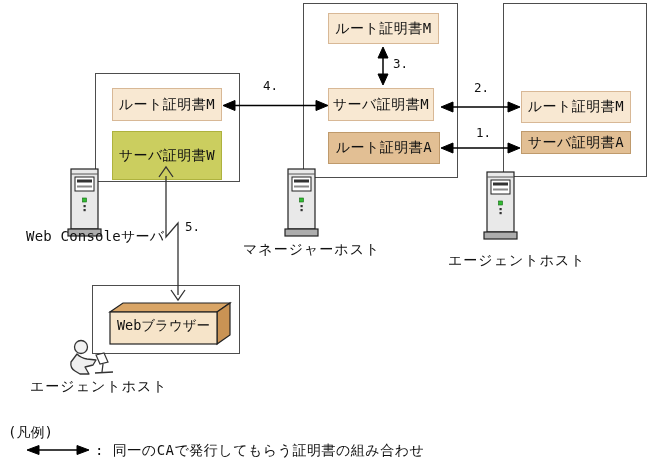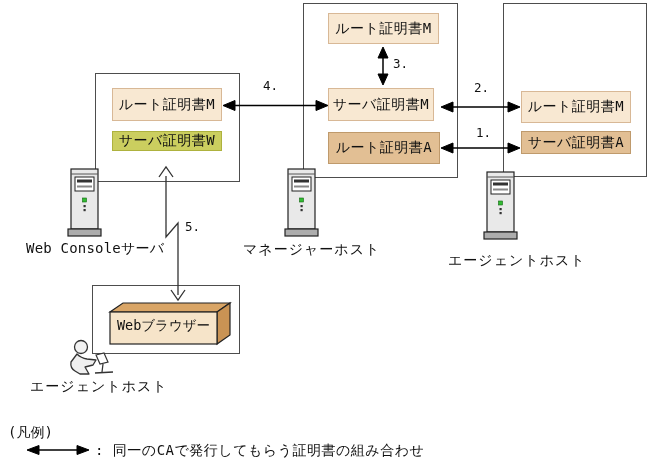--- a/index.html
+++ b/index.html
@@ -23,21 +23,21 @@
 <body>
 
 <div class="canvas">
 
   <div class="host-box" style="left:95px;top:73px;width:145px;height:109px;"></div>
   <div class="host-box" style="left:303px;top:3px;width:155px;height:175px;"></div>
   <div class="host-box" style="left:503px;top:3px;width:144px;height:174px;"></div>
   <div class="host-box" style="left:92px;top:285px;width:148px;height:69px;"></div>
 
   <div class="cert light" style="left:112px;top:88px;width:110px;height:33px;">ルート証明書M</div>
-  <div class="cert green" style="left:112px;top:131px;width:110px;height:20px;">サーバ証明書W</div>
+  <div class="cert green" style="left:112px;top:131px;width:110px;height:49px;">サーバ証明書W</div>
 
   <div class="cert light" style="left:328px;top:13px;width:111px;height:31px;">ルート証明書M</div>
   <div class="cert light" style="left:328px;top:88px;width:106px;height:33px;">サーバ証明書M</div>
   <div class="cert dark" style="left:328px;top:132px;width:112px;height:32px;">ルート証明書A</div>
 
   <div class="cert light" style="left:521px;top:91px;width:110px;height:32px;">ルート証明書M</div>
   <div class="cert dark" style="left:521px;top:131px;width:110px;height:23px;">サーバ証明書A</div>
 
   <svg class="overlay" width="653" height="463" viewBox="0 0 653 463">
     <defs>
@@ -108,21 +108,21 @@
     <use href="#srv" transform="translate(284,168)"></use>
     <use href="#srv" transform="translate(483,171)"></use>
   </svg>
 
   <div class="num" style="left:263px;top:78px;">4.</div>
   <div class="num" style="left:474px;top:80px;">2.</div>
   <div class="num" style="left:476px;top:125px;">1.</div>
   <div class="num" style="left:393px;top:56px;">3.</div>
   <div class="num" style="left:185px;top:219px;">5.</div>
 
-  <div class="lbl" style="left:26px;top:240px;letter-spacing:.2px;">Web Consoleサーバ</div>
+  <div class="lbl" style="left:26px;top:228px;letter-spacing:.2px;">Web Consoleサーバ</div>
   <div class="lbl" style="left:243px;top:241px;">マネージャーホスト</div>
   <div class="lbl" style="left:448px;top:252px;">エージェントホスト</div>
   <div class="lbl" style="left:30px;top:378px;">エージェントホスト</div>
 
   <div class="browser-label">Webブラウザー</div>
 
   <div class="legend-title">(凡例)</div>
   <div class="legend-text">: 同一のCAで発行してもらう証明書の組み合わせ</div>
 
 </div>

